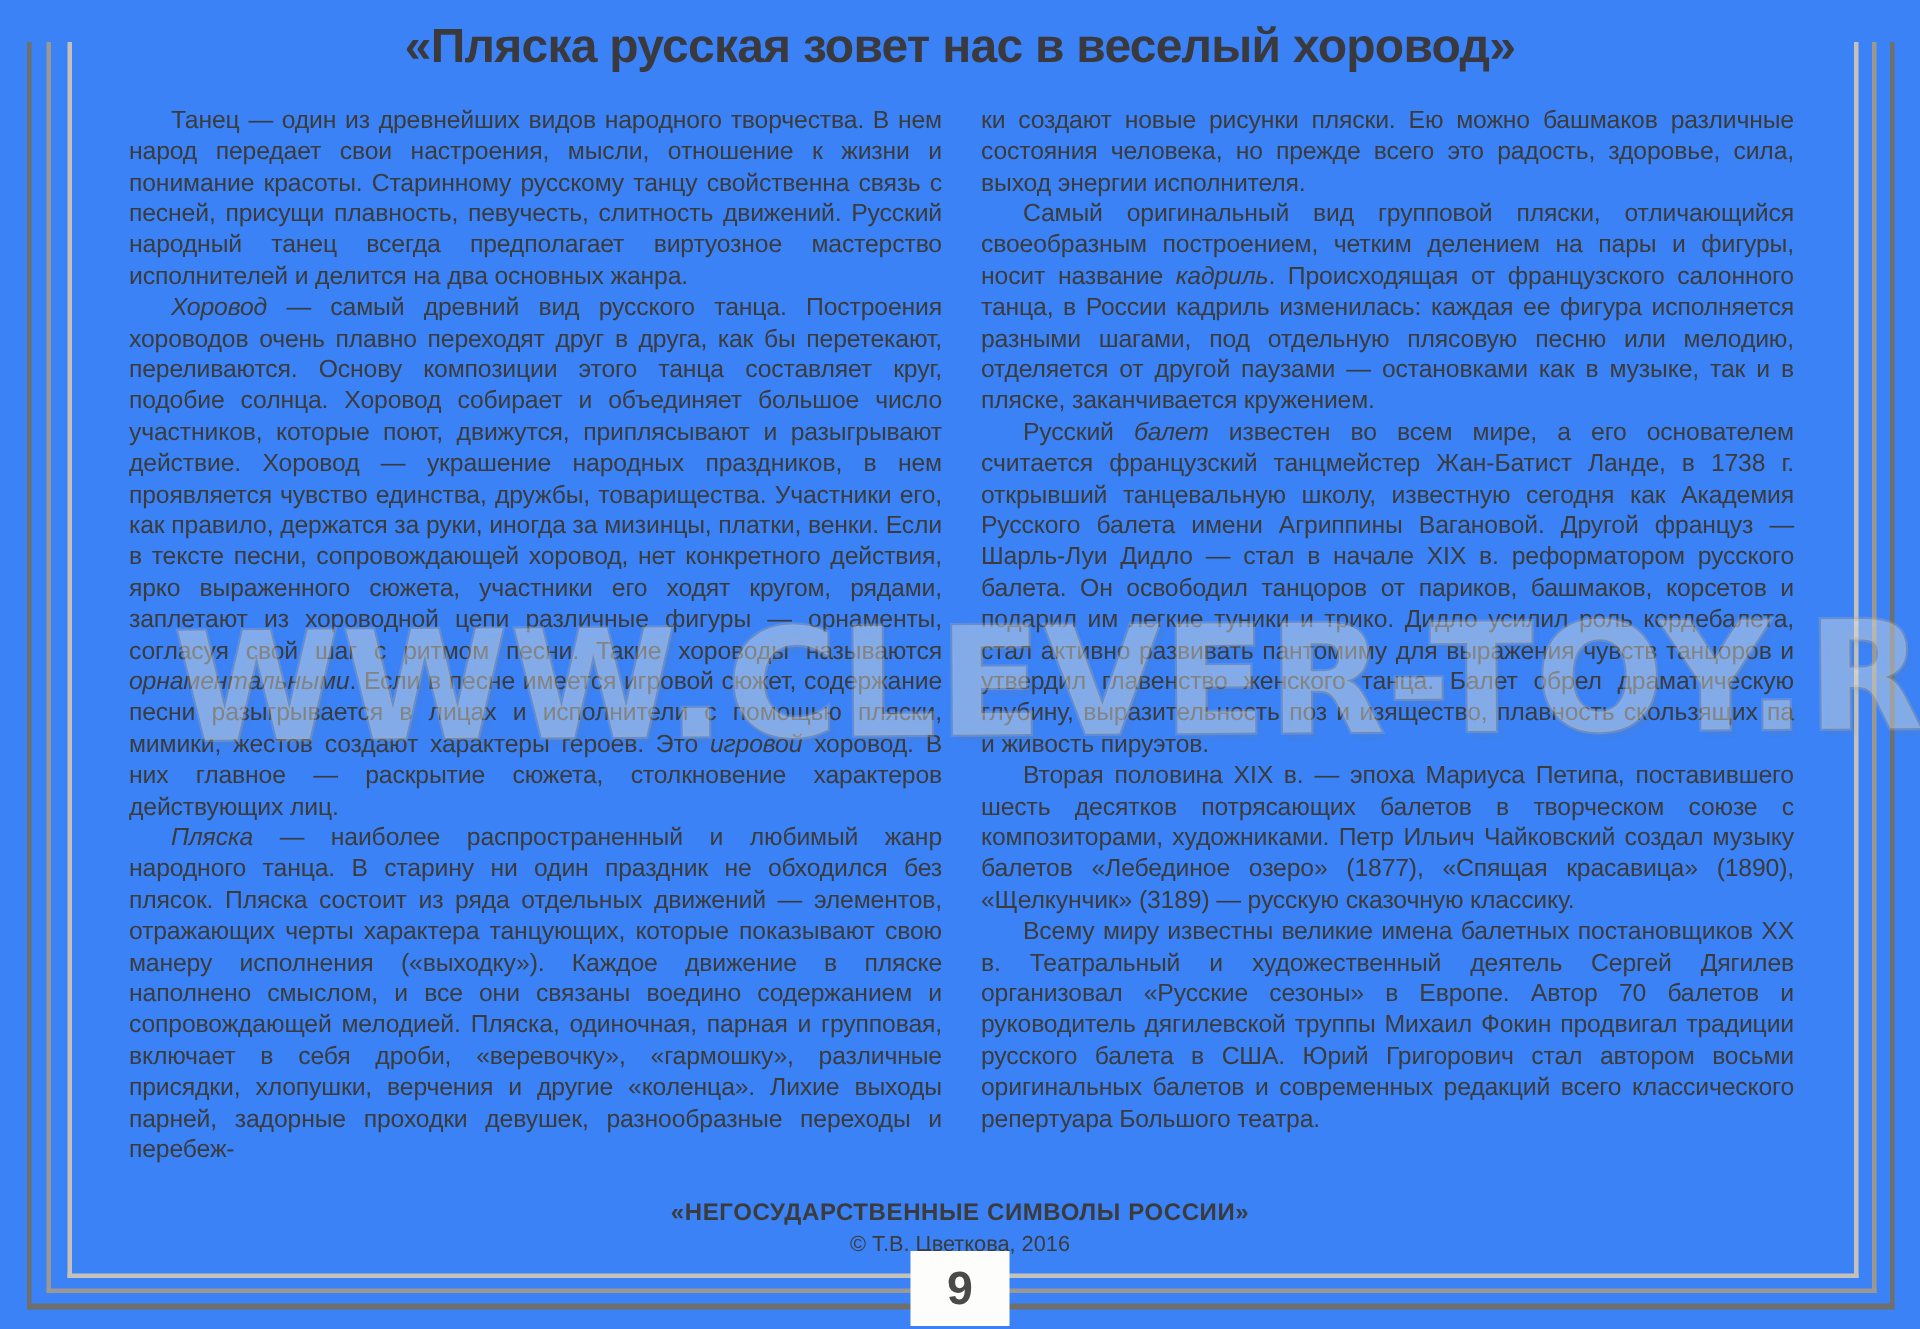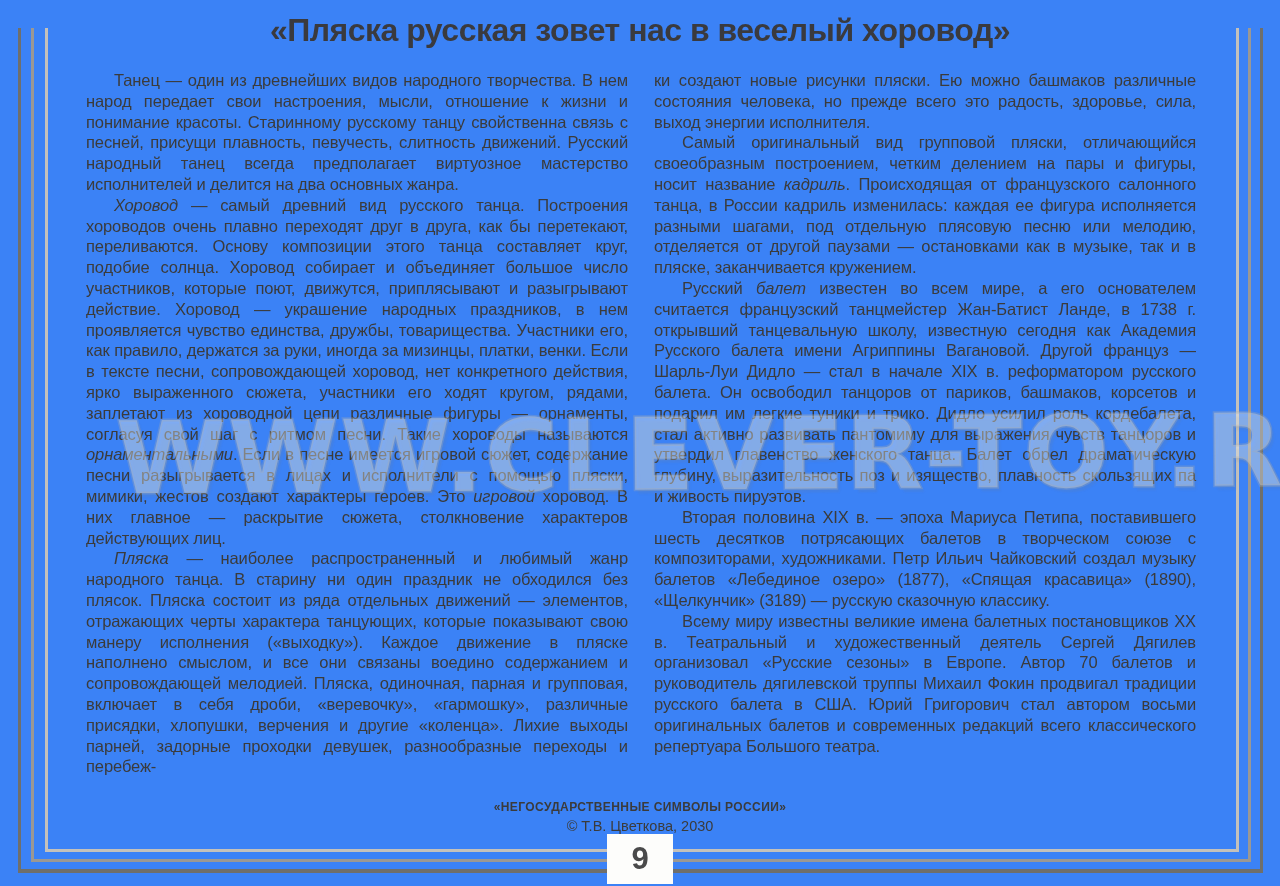--- a/index.html
+++ b/index.html
@@ -38,21 +38,21 @@
     position:absolute; top:396px; left:116px; z-index:3;
     font-family:"DejaVu Sans",sans-serif; font-weight:bold;
     font-size:100px; letter-spacing:2px; white-space:nowrap;
     color:rgba(238,238,235,0.38);
     -webkit-text-stroke:3px rgba(172,172,168,0.30);
     text-shadow:3px 4px 2px rgba(120,120,118,0.12);
     pointer-events:none; transform:rotate(-0.4deg);
   }
 
   .footer { position:absolute; top:800px; left:0; width:100%; text-align:center; z-index:2; color:#3b3b3b; }
-  .footer-series { font-size:12px; font-weight:700; letter-spacing:0.4px; }
+  .footer-series { font-size:16px; font-weight:700; letter-spacing:0.4px; }
   .footer-copyright { font-size:14.5px; margin-top:4px; }
 
   .page-number-patch {
     position:absolute; left:607px; bottom:2px; width:66px; height:50px;
     background:#fdfdfb; z-index:4;
     display:flex; align-items:center; justify-content:center;
     font-weight:700; font-size:31px; color:#4a4a4a;
   }
 </style>
 </head>
@@ -77,19 +77,19 @@
         <p class="para"><span>Русский </span><i>балет</i><span> известен во всем мире, а его основателем считается французский танцмейстер Жан-Батист Ланде, в 1738 г. открывший танцевальную школу, известную сегодня как Академия Русского балета имени Агриппины Вагановой. Другой француз — Шарль-Луи Дидло — стал в начале XIX в. реформатором русского балета. Он освободил танцоров от париков, башмаков, корсетов и подарил им легкие туники и трико. Дидло усилил роль кордебалета, стал активно развивать пантомиму для выражения чувств танцоров и утвердил главенство женского танца. Балет обрел драматическую глубину, выразительность поз и изящество, плавность скользящих па и живость пируэтов.</span></p>
         <p class="para"><span>Вторая половина XIX в. — эпоха Мариуса Петипа, поставившего шесть десятков потрясающих балетов в творческом союзе с композиторами, художниками. Петр Ильич Чайковский создал музыку балетов «Лебединое озеро» (1877), «Спящая красавица» (1890), «Щелкунчик» (3189) — русскую сказочную классику.</span></p>
         <p class="para"><span>Всему миру известны великие имена балетных постановщиков XX в. Театральный и художественный деятель Сергей Дягилев организовал «Русские сезоны» в Европе. Автор 70 балетов и руководитель дягилевской труппы Михаил Фокин продвигал традиции русского балета в США. Юрий Григорович стал автором восьми оригинальных балетов и современных редакций всего классического репертуара Большого театра.</span></p>
       </div>
   </div>
 
   <div class="watermark">WWW.CLEVER-TOY.RU</div>
 
   <div class="footer">
     <div class="footer-series">«НЕГОСУДАРСТВЕННЫЕ СИМВОЛЫ РОССИИ»</div>
-    <div class="footer-copyright">© Т.В. Цветкова, 2030</div>
+    <div class="footer-copyright">© Т.В. Цветкова, 2016</div>
   </div>
 
   <div class="page-number-patch">
     <span>9</span>
   </div>
 </div>
 
 </body></html>

